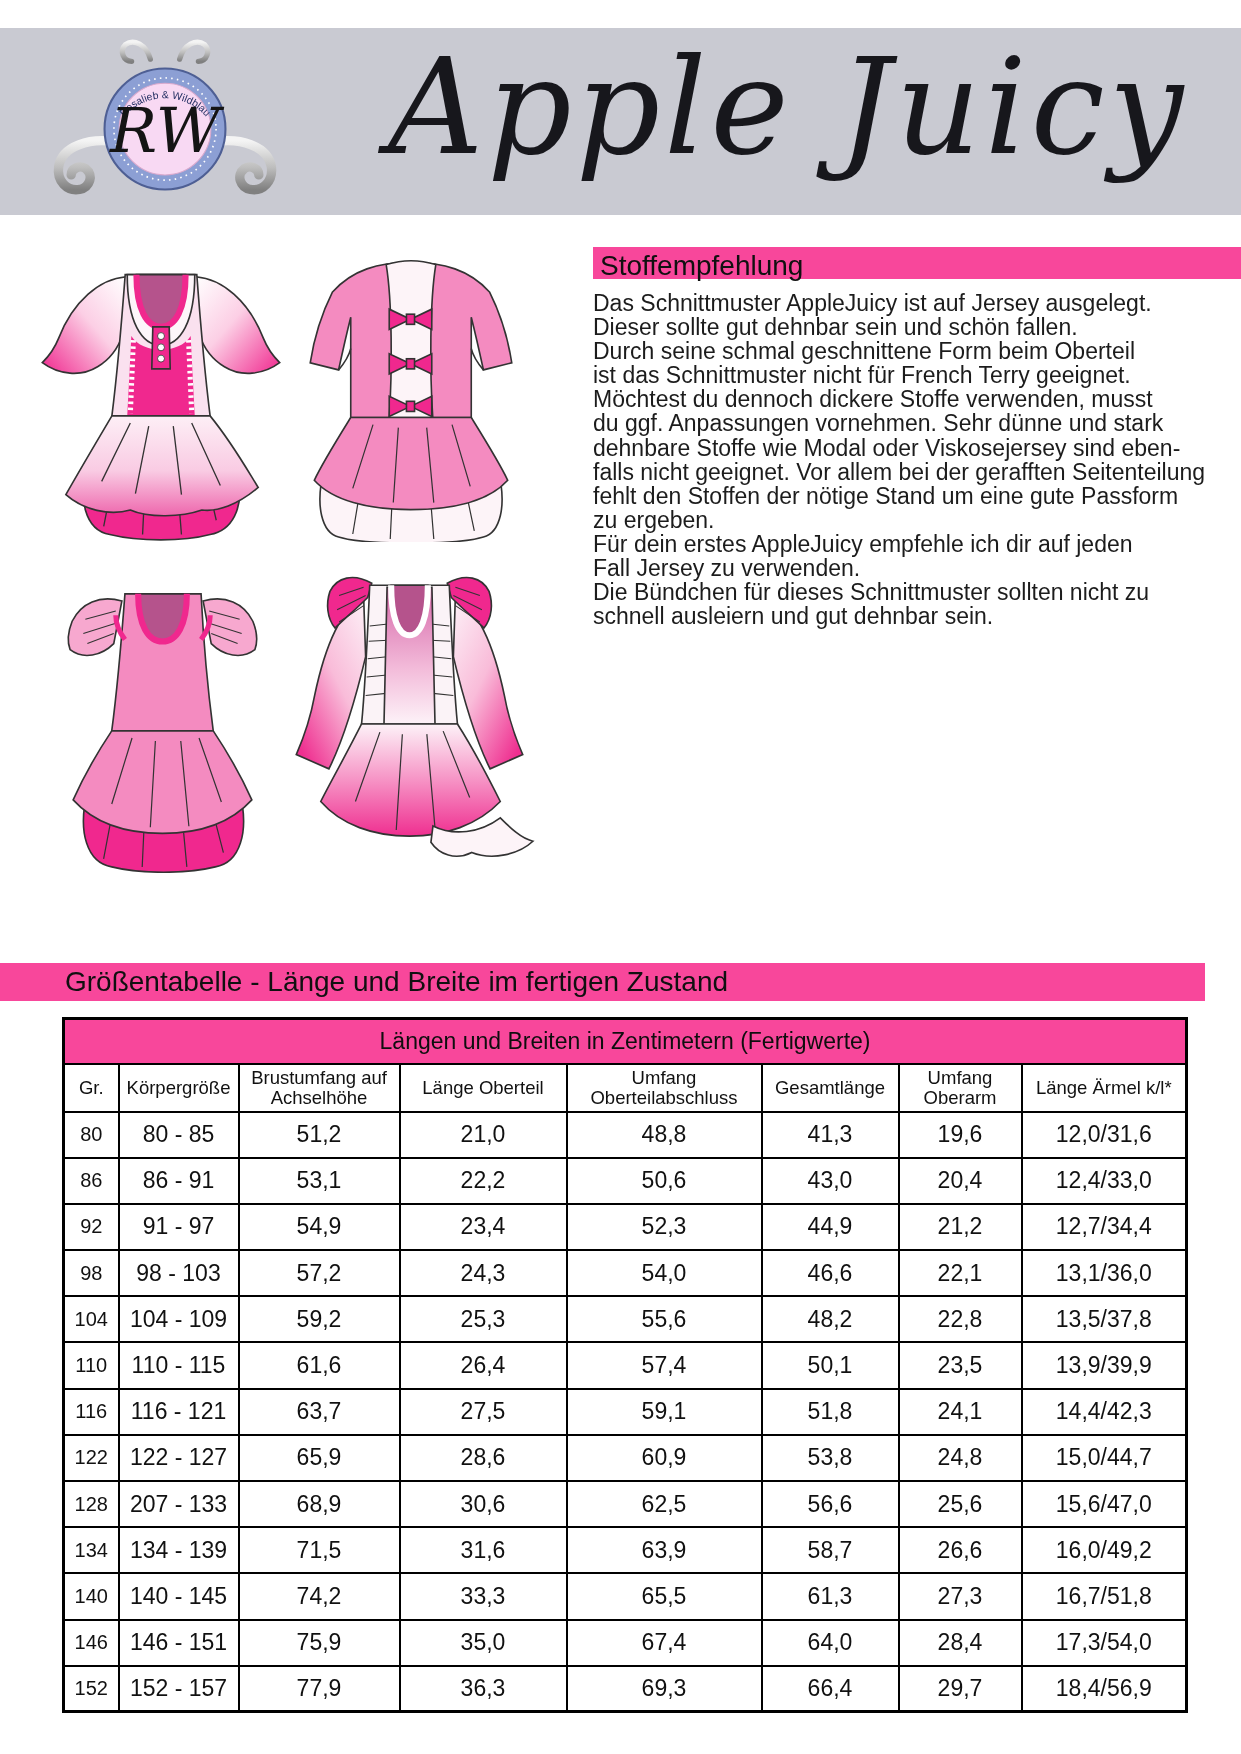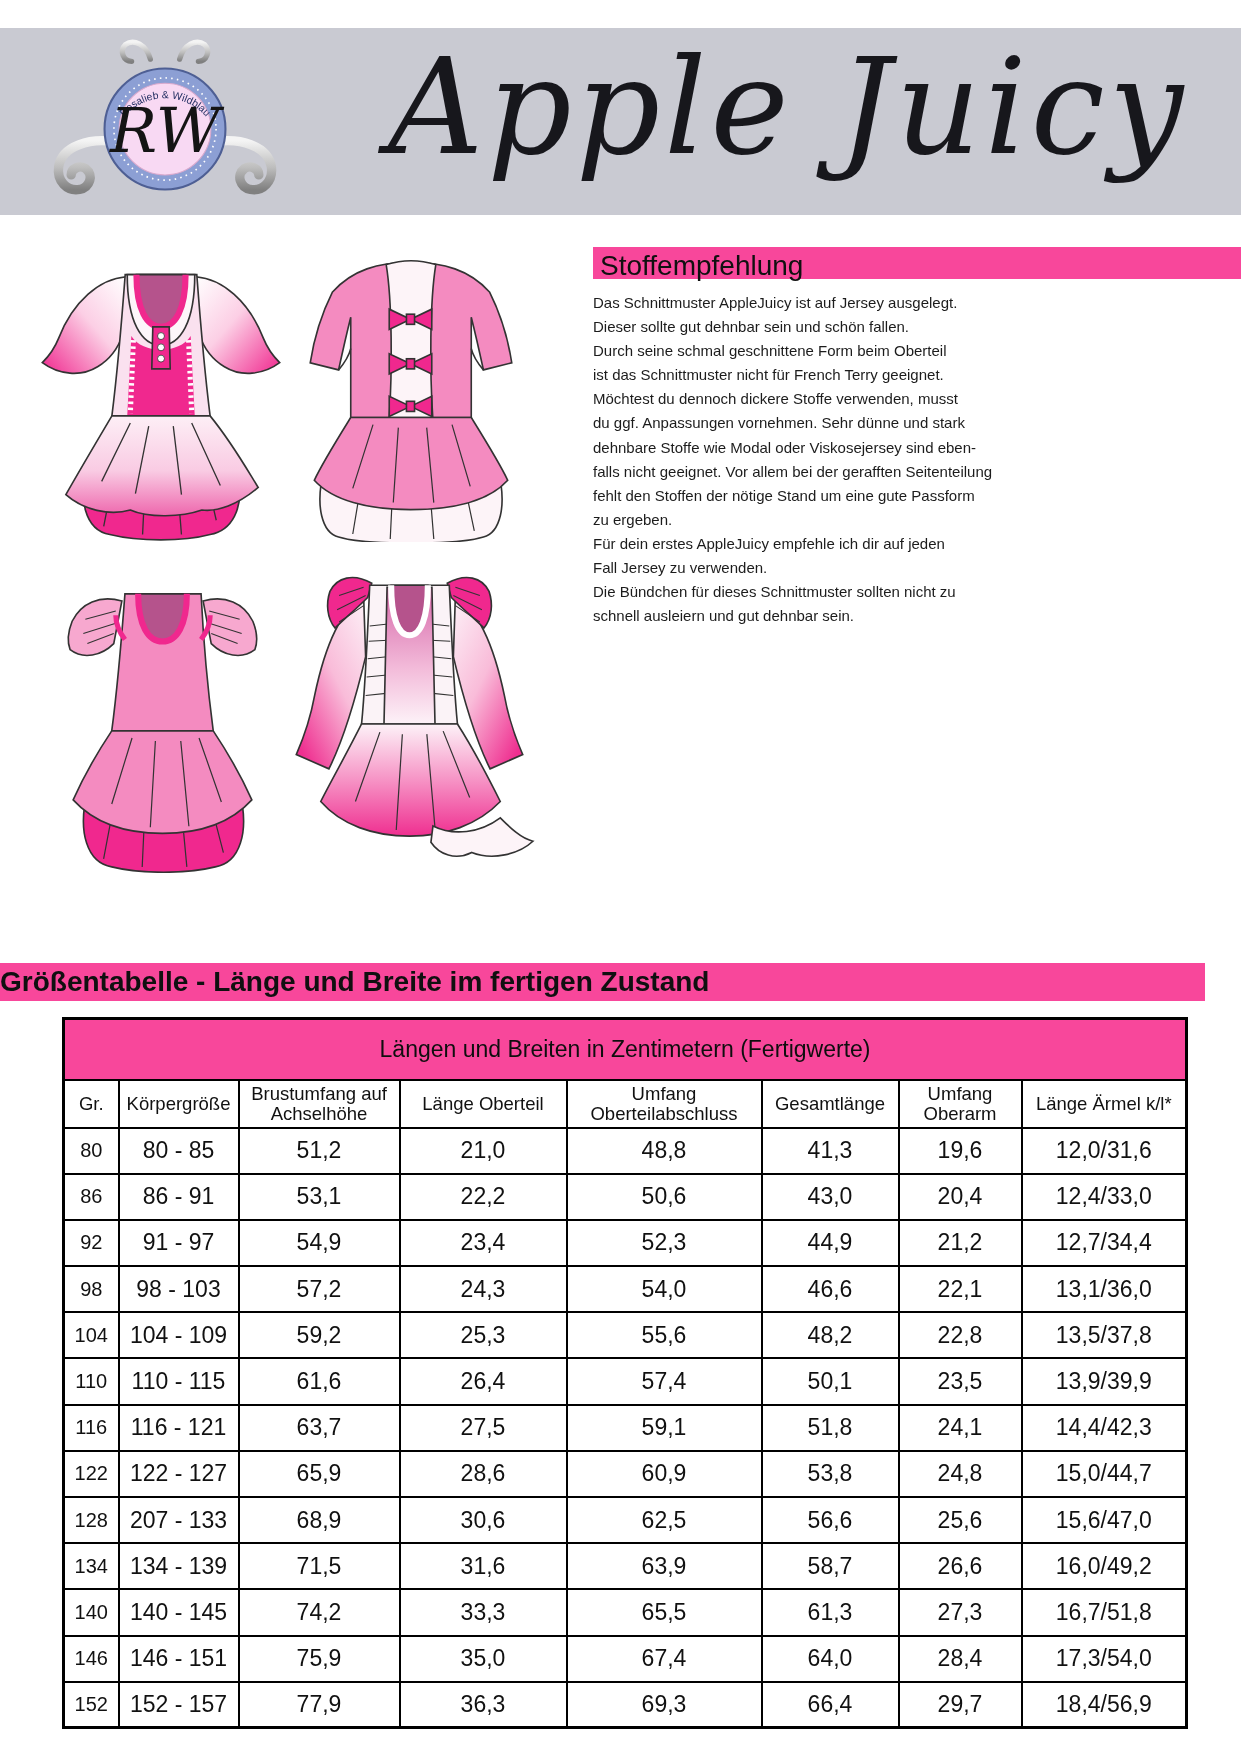--- a/index.html
+++ b/index.html
@@ -20,34 +20,34 @@
   .d1 { left:28px;  top:212px; width:266px; height:330px; }
   .d2 { left:292px; top:212px; width:238px; height:330px; }
   .d3 { left:38px;  top:538px; width:250px; height:335px; }
   .d4 { left:282px; top:524px; width:255px; height:352px; }
 
   
   .fabric-title-bar { position:absolute; left:593px; top:247px; width:648px; height:32px; background:#f8479b; }
   .fabric-title { font-size:28px; color:#101010; line-height:38px; padding-left:7px; font-weight:400; }
   .fabric-body {
     position:absolute; left:593px; top:291px; width:640px;
-    font-size:15px; line-height:24.1px; color:#1c1c1c; white-space:pre-line;
+    font-size:23px; line-height:24.1px; color:#1c1c1c; white-space:pre-line;
   }
 
   
   .size-band { position:absolute; left:0; top:963px; width:1205px; height:38px; background:#f8479b; }
-  .size-band-title { font-size:28px; color:#101010; line-height:38px; font-weight:700; }
+  .size-band-title { font-size:28px; color:#101010; line-height:38px; padding-left:65px; font-weight:400; }
 
   table.size-table {
     position:absolute; left:62px; top:1017px; width:1123px;
     border-collapse:collapse; table-layout:fixed;
     border:3px solid #000; color:#111;
   }
   table.size-table td, table.size-table th { border:2px solid #000; text-align:center; vertical-align:middle; font-weight:400; }
-  tr.caption-row td { background:#f8479b; height:61px; font-size:23px; color:#0e0e0e; }
+  tr.caption-row td { background:#f8479b; height:45px; font-size:23px; color:#0e0e0e; }
   tr.header-row th { height:48px; font-size:18.5px; line-height:20px; padding:0 2px; background:#fff; }
   tbody.data-rows td { height:46.2px; font-size:23px; background:#fff; }
   tbody.data-rows td:first-child { font-size:20px; font-stretch:condensed; }
 </style>
 </head>
 <body>
 
 <div class="page">
 
   <div class="header-band"></div>

